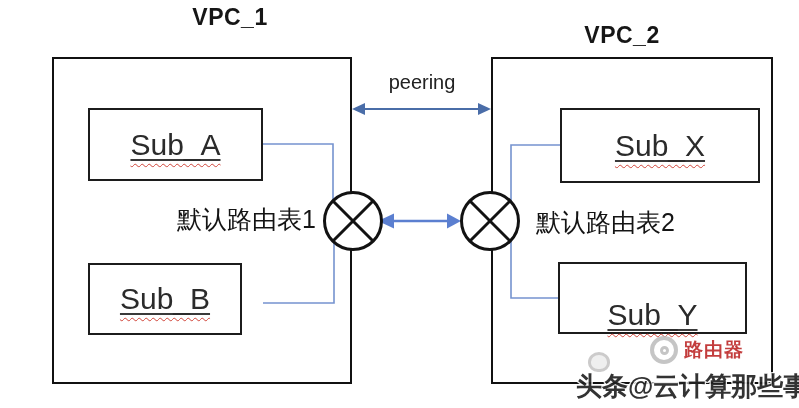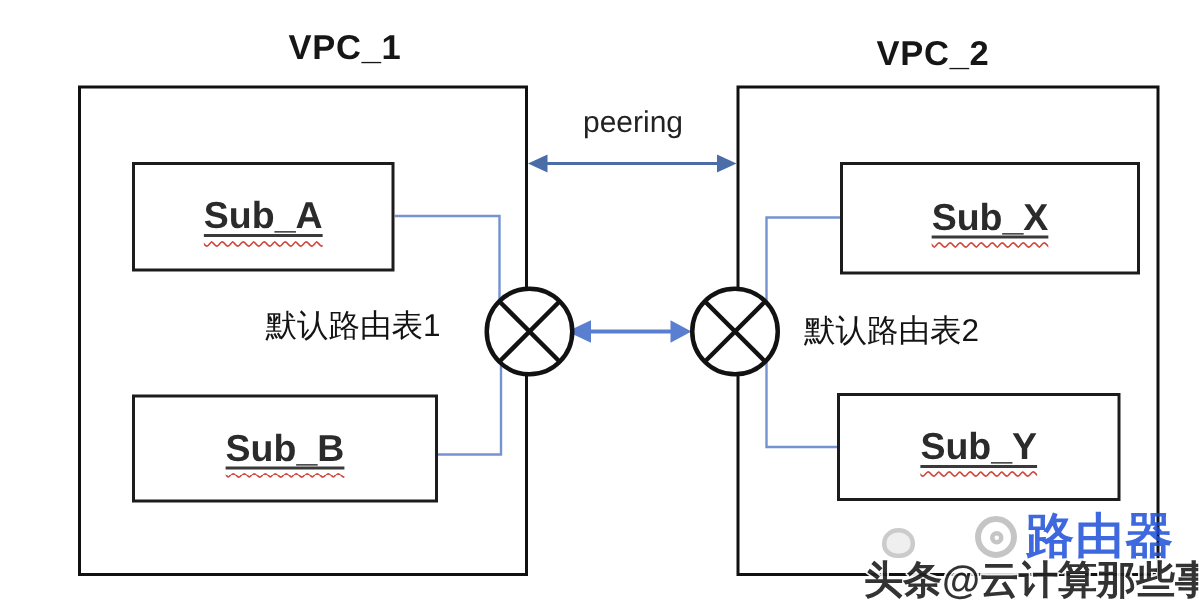--- a/index.html
+++ b/index.html
@@ -15,49 +15,49 @@
   .stage{position:relative;width:799px;height:408px;background:#ffffff;overflow:hidden;}
 
   .vpc-box{position:absolute;border:2px solid var(--box-border);background:transparent;z-index:1;}
   .vpc1{left:52px;top:57px;width:300px;height:327px;}
   .vpc2{left:491px;top:57px;width:282px;height:327px;}
 
   .svg-layer{position:absolute;left:0;top:0;z-index:2;}
 
   .sub-box{position:absolute;border:2px solid #1c1c1c;background:#ffffff;display:flex;align-items:center;justify-content:center;z-index:3;}
   .sub-a{left:88px;top:108px;width:175px;height:73px;}
-  .sub-b{left:88px;top:263px;width:204px;height:72px;}
+  .sub-b{left:88px;top:263px;width:154px;height:72px;}
   .sub-x{left:560px;top:108px;width:200px;height:75px;}
-  .sub-y{left:558px;top:262px;width:189px;height:72px;}
+  .sub-y{left:558px;top:262px;width:189px;height:72px;align-items:flex-end;}
 
-  .sub-label-wavy{font-size:25px;color:#2b2b2b;
+  .sub-label-wavy{font-size:30px;color:#2b2b2b;
     text-decoration:underline wavy var(--spellcheck-red);
-    text-decoration-thickness:1px;text-underline-offset:8px;font-weight:bold;}
+    text-decoration-thickness:1px;text-underline-offset:8px;}
   .sub-label-solid{text-decoration:underline solid #3a3a3a;
     text-decoration-thickness:1.5px;text-underline-offset:4px;}
 
   .vpc-title{position:absolute;width:200px;text-align:center;font-weight:bold;
     font-size:23px;color:#161616;z-index:3;letter-spacing:0.5px;}
-  .vpc1-title{left:130px;top:18px;}
+  .vpc1-title{left:130px;top:4px;}
   .vpc2-title{left:522px;top:22px;}
 
   .peering-label{position:absolute;left:352px;top:71px;width:140px;text-align:center;
     font-size:20px;color:#222222;z-index:3;}
 
-  .rt-label{position:absolute;font-size:21px;color:#141414;z-index:3;white-space:nowrap;}
+  .rt-label{position:absolute;font-size:25px;color:#141414;z-index:3;white-space:nowrap;}
   .rt1{left:177px;top:203px;}
   .rt2{left:536px;top:206px;}
 
   
   .wm{position:absolute;white-space:nowrap;}
   .wm-router{left:650px;top:336px;z-index:4;display:flex;align-items:center;gap:6px;opacity:.85;}
   .wm-ring-outer{width:28px;height:28px;border:4px solid #bcbcbc;border-radius:50%;
     display:flex;align-items:center;justify-content:center;}
   .wm-ring-inner{width:9px;height:9px;border:3px solid #bcbcbc;border-radius:50%;}
-  .wm-router-text{font-size:32px;color:#1d4ed8;font-weight:bold;letter-spacing:1px;}
+  .wm-router-text{font-size:19px;color:#b91c1c;font-weight:bold;letter-spacing:1px;}
   .wm-cloud{left:588px;top:352px;z-index:4;display:flex;align-items:center;gap:5px;opacity:.9;}
   .wm-cloud-icon{width:22px;height:20px;border:3px solid #c7c6c6;border-radius:50% 50% 45% 45%;
     background:#eeeeee;}
   .wm-cloud-text{font-size:25px;color:#bdbdbd;font-weight:bold;}
   .wm-byline{left:576px;top:369px;z-index:5;font-size:26px;font-weight:bold;color:#222222;
     opacity:.92;letter-spacing:0;
     text-shadow:-1px -1px 0 #fff,1px -1px 0 #fff,-1px 1px 0 #fff,1px 1px 0 #fff,
       0 -1px 0 #fff,0 1px 0 #fff,-1px 0 0 #fff,1px 0 0 #fff;}
 </style>
 </head>

